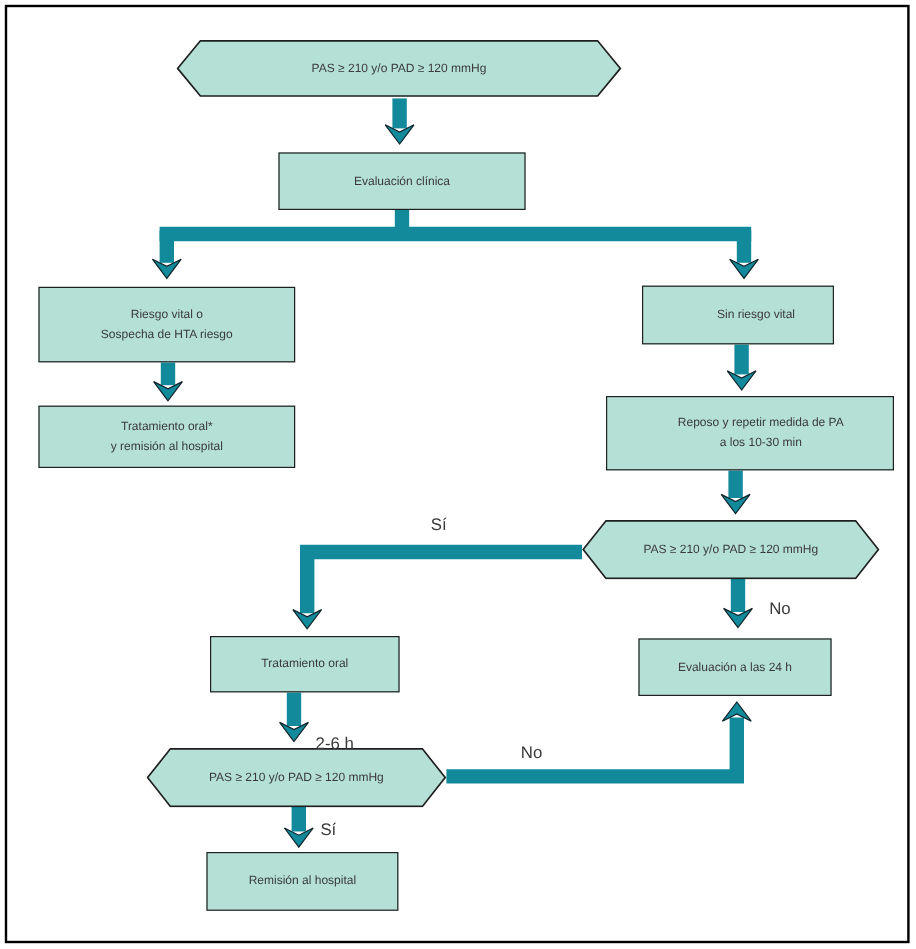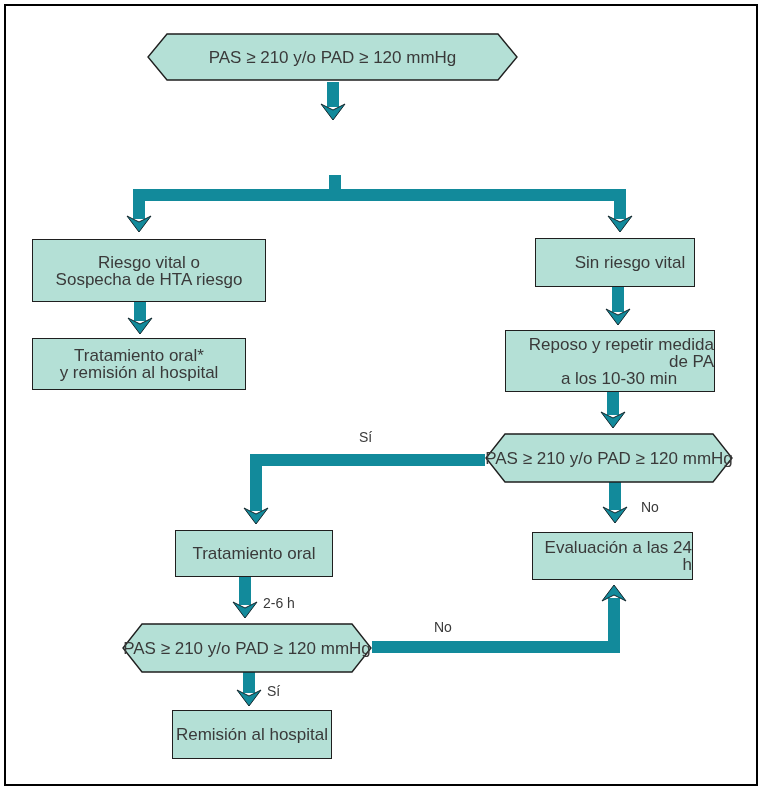--- a/index.html
+++ b/index.html
@@ -24,21 +24,21 @@
     position:absolute;left:4px;top:4px;width:754px;height:782px;
     border:2px solid var(--canvas-border);
   }
   .arrow-layer{position:absolute;left:0;top:0;z-index:1;}
   .arrow-layer path.shaft{stroke:var(--arrow);stroke-width:12;fill:none;}
   .arrow-layer polygon.head{fill:var(--arrow);stroke:var(--arrow-edge);stroke-width:1;}
   .node{
     position:absolute;z-index:2;
     display:flex;flex-direction:column;align-items:center;justify-content:center;
     text-align:right;color:var(--text);
-    font-size:17px;line-height:17px;
+    font-size:10px;line-height:17px;
   }
   .box{
     background:var(--node-fill);
     border:1px solid var(--node-border);
   }
   .hex{background:transparent;}
   .hex svg{position:absolute;left:0;top:0;width:100%;height:100%;}
   .hex polygon{fill:var(--node-fill);stroke:var(--node-border);stroke-width:1.4;}
   .hex .lbl{position:relative;z-index:1;}
   .edge-label{
@@ -91,36 +91,39 @@
     <polygon class="head" points="614,585 602,601 614,595 626,601"></polygon>
   </svg>
 
   <div class="node hex" style="left:147px;top:33px;width:371px;height:48px;">
     <svg viewBox="0 0 371 48" preserveAspectRatio="none">
       <polygon points="20,1 351,1 370,24 351,47 20,47 1,24"></polygon>
     </svg>
     <span class="lbl">PAS ≥ 210 y/o PAD ≥ 120 mmHg</span>
   </div>
 
+  <div class="node box" style="left:232px;top:127px;width:206px;height:48px;">
+    <span>Evaluación clínica</span>
+  </div>
 
-  <div class="node box" style="left:32px;top:239px;width:234px;height:63px;">
+  <div class="node box" style="left:32px;top:239px;width:214px;height:63px;">
     <span>Riesgo vital o</span>
     <span>Sospecha de HTA riesgo</span>
   </div>
 
   <div class="node box" style="left:32px;top:338px;width:214px;height:52px;">
     <span>Tratamiento oral*</span>
     <span>y remisión al hospital</span>
   </div>
 
   <div class="node box" style="left:535px;top:238px;width:160px;height:49px;padding-left:30px;">
     <span>Sin riesgo vital</span>
   </div>
 
-  <div class="node box" style="left:505px;top:330px;width:210px;height:62px;padding-left:18px;">
+  <div class="node box" style="left:505px;top:330px;width:240px;height:62px;padding-left:18px;">
     <span>Reposo y repetir medida de PA</span>
     <span>a los 10-30 min</span>
   </div>
 
   <div class="node hex" style="left:485px;top:433px;width:248px;height:50px;">
     <svg viewBox="0 0 248 50" preserveAspectRatio="none">
       <polygon points="20,1 228,1 247,25 228,49 20,49 1,25"></polygon>
     </svg>
     <span class="lbl">PAS ≥ 210 y/o PAD ≥ 120 mmHg</span>
   </div>
@@ -139,16 +142,16 @@
     </svg>
     <span class="lbl">PAS ≥ 210 y/o PAD ≥ 120 mmHg</span>
   </div>
 
   <div class="node box" style="left:172px;top:710px;width:160px;height:49px;">
     <span>Remisión al hospital</span>
   </div>
 
   <div class="edge-label" style="left:359px;top:430px;">Sí</div>
   <div class="edge-label" style="left:641px;top:500px;">No</div>
-  <div class="edge-label" style="left:263px;top:596px;text-align:center;">2-6 h</div>
+  <div class="edge-label" style="left:263px;top:612px;text-align:center;">2-6 h</div>
   <div class="edge-label" style="left:267px;top:684px;">Sí</div>
   <div class="edge-label" style="left:434px;top:620px;">No</div>
 </div>
 
 </body></html>

